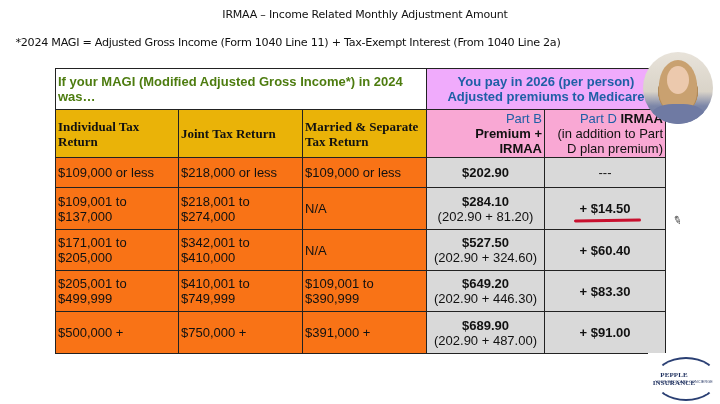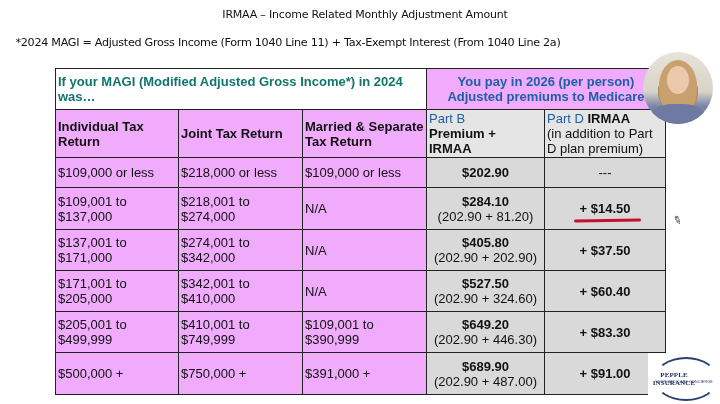--- a/index.html
+++ b/index.html
@@ -18,27 +18,27 @@
       letter-spacing: -0.3px; padding-left: 0; box-sizing: border-box;
     }
     table.irmaa {
       position: absolute; left: 55px; top: 68px; border-collapse: collapse;
       table-layout: fixed; width: 610px;
     }
     table.irmaa td {
       border: 1.6px solid #222; font-size: 13px; line-height: 15px;
       vertical-align: middle; padding: 0 2px; overflow: hidden;
     }
-    .hdr-left { color: #0f766e; font-weight: bold; font-size: 13px; background: #fff; }
+    .hdr-left { color: #4d7c0f; font-weight: bold; font-size: 13px; background: #fff; }
     .hdr-right { color: #1f5fa6; font-weight: bold; background: #f0abfc; text-align: center; font-size: 13.5px; }
-    .colhdr { font-weight: bold; background: #f0abfc; }
-    .colhdr-gray { font-weight: bold; background: #e5e5e5; text-align: left; }
+    .colhdr { font-weight: bold; background: #eab308; font-family: Liberation Serif, serif; }
+    .colhdr-gray { font-weight: bold; background: #f9a8d4; text-align: right; }
     .blue { color: #1f5fa6; }
     .normal { font-weight: normal; }
-    .cell { background: #f0abfc; }
+    .cell { background: #f97316; }
     .gray { background: #d9d9d9; text-align: center; }
     .bold { font-weight: bold; }
     .underline-red { position: relative; display: inline-block; }
     .underline-red::after {
       content: ""; position: absolute; left: -6px; right: -10px; bottom: -5px;
       height: 2.5px; background: #c8102e; border-radius: 2px; transform: rotate(-1deg);
     }
     .webcam {
       position: absolute; left: 643px; top: 52px; width: 70px; height: 72px; border-radius: 50%;
       background: radial-gradient(circle at 50% 35%, #e6c2a6 0 16%, transparent 17%),
@@ -108,30 +108,20 @@
     <td class="cell">$109,001 to $137,000</td>
     <td class="cell">$218,001 to $274,000</td>
     <td class="cell">N/A</td>
     <td class="gray">
       <div class="bold">$284.10</div>
       <div>(202.90 + 81.20)</div>
     </td>
     <td class="gray bold"><span class="underline-red">+ $14.50</span></td>
   </tr>
   <tr style="height:41px">
-    <td class="cell">$137,001 to $171,000</td>
-    <td class="cell">$274,001 to $342,000</td>
-    <td class="cell">N/A</td>
-    <td class="gray">
-      <div class="bold">$405.80</div>
-      <div>(202.90 + 202.90)</div>
-    </td>
-    <td class="gray bold">+ $37.50</td>
-  </tr>
-  <tr style="height:41px">
     <td class="cell">$171,001 to $205,000</td>
     <td class="cell">$342,001 to $410,000</td>
     <td class="cell">N/A</td>
     <td class="gray">
       <div class="bold">$527.50</div>
       <div>(202.90 + 324.60)</div>
     </td>
     <td class="gray bold">+ $60.40</td>
   </tr>
   <tr style="height:41px">

